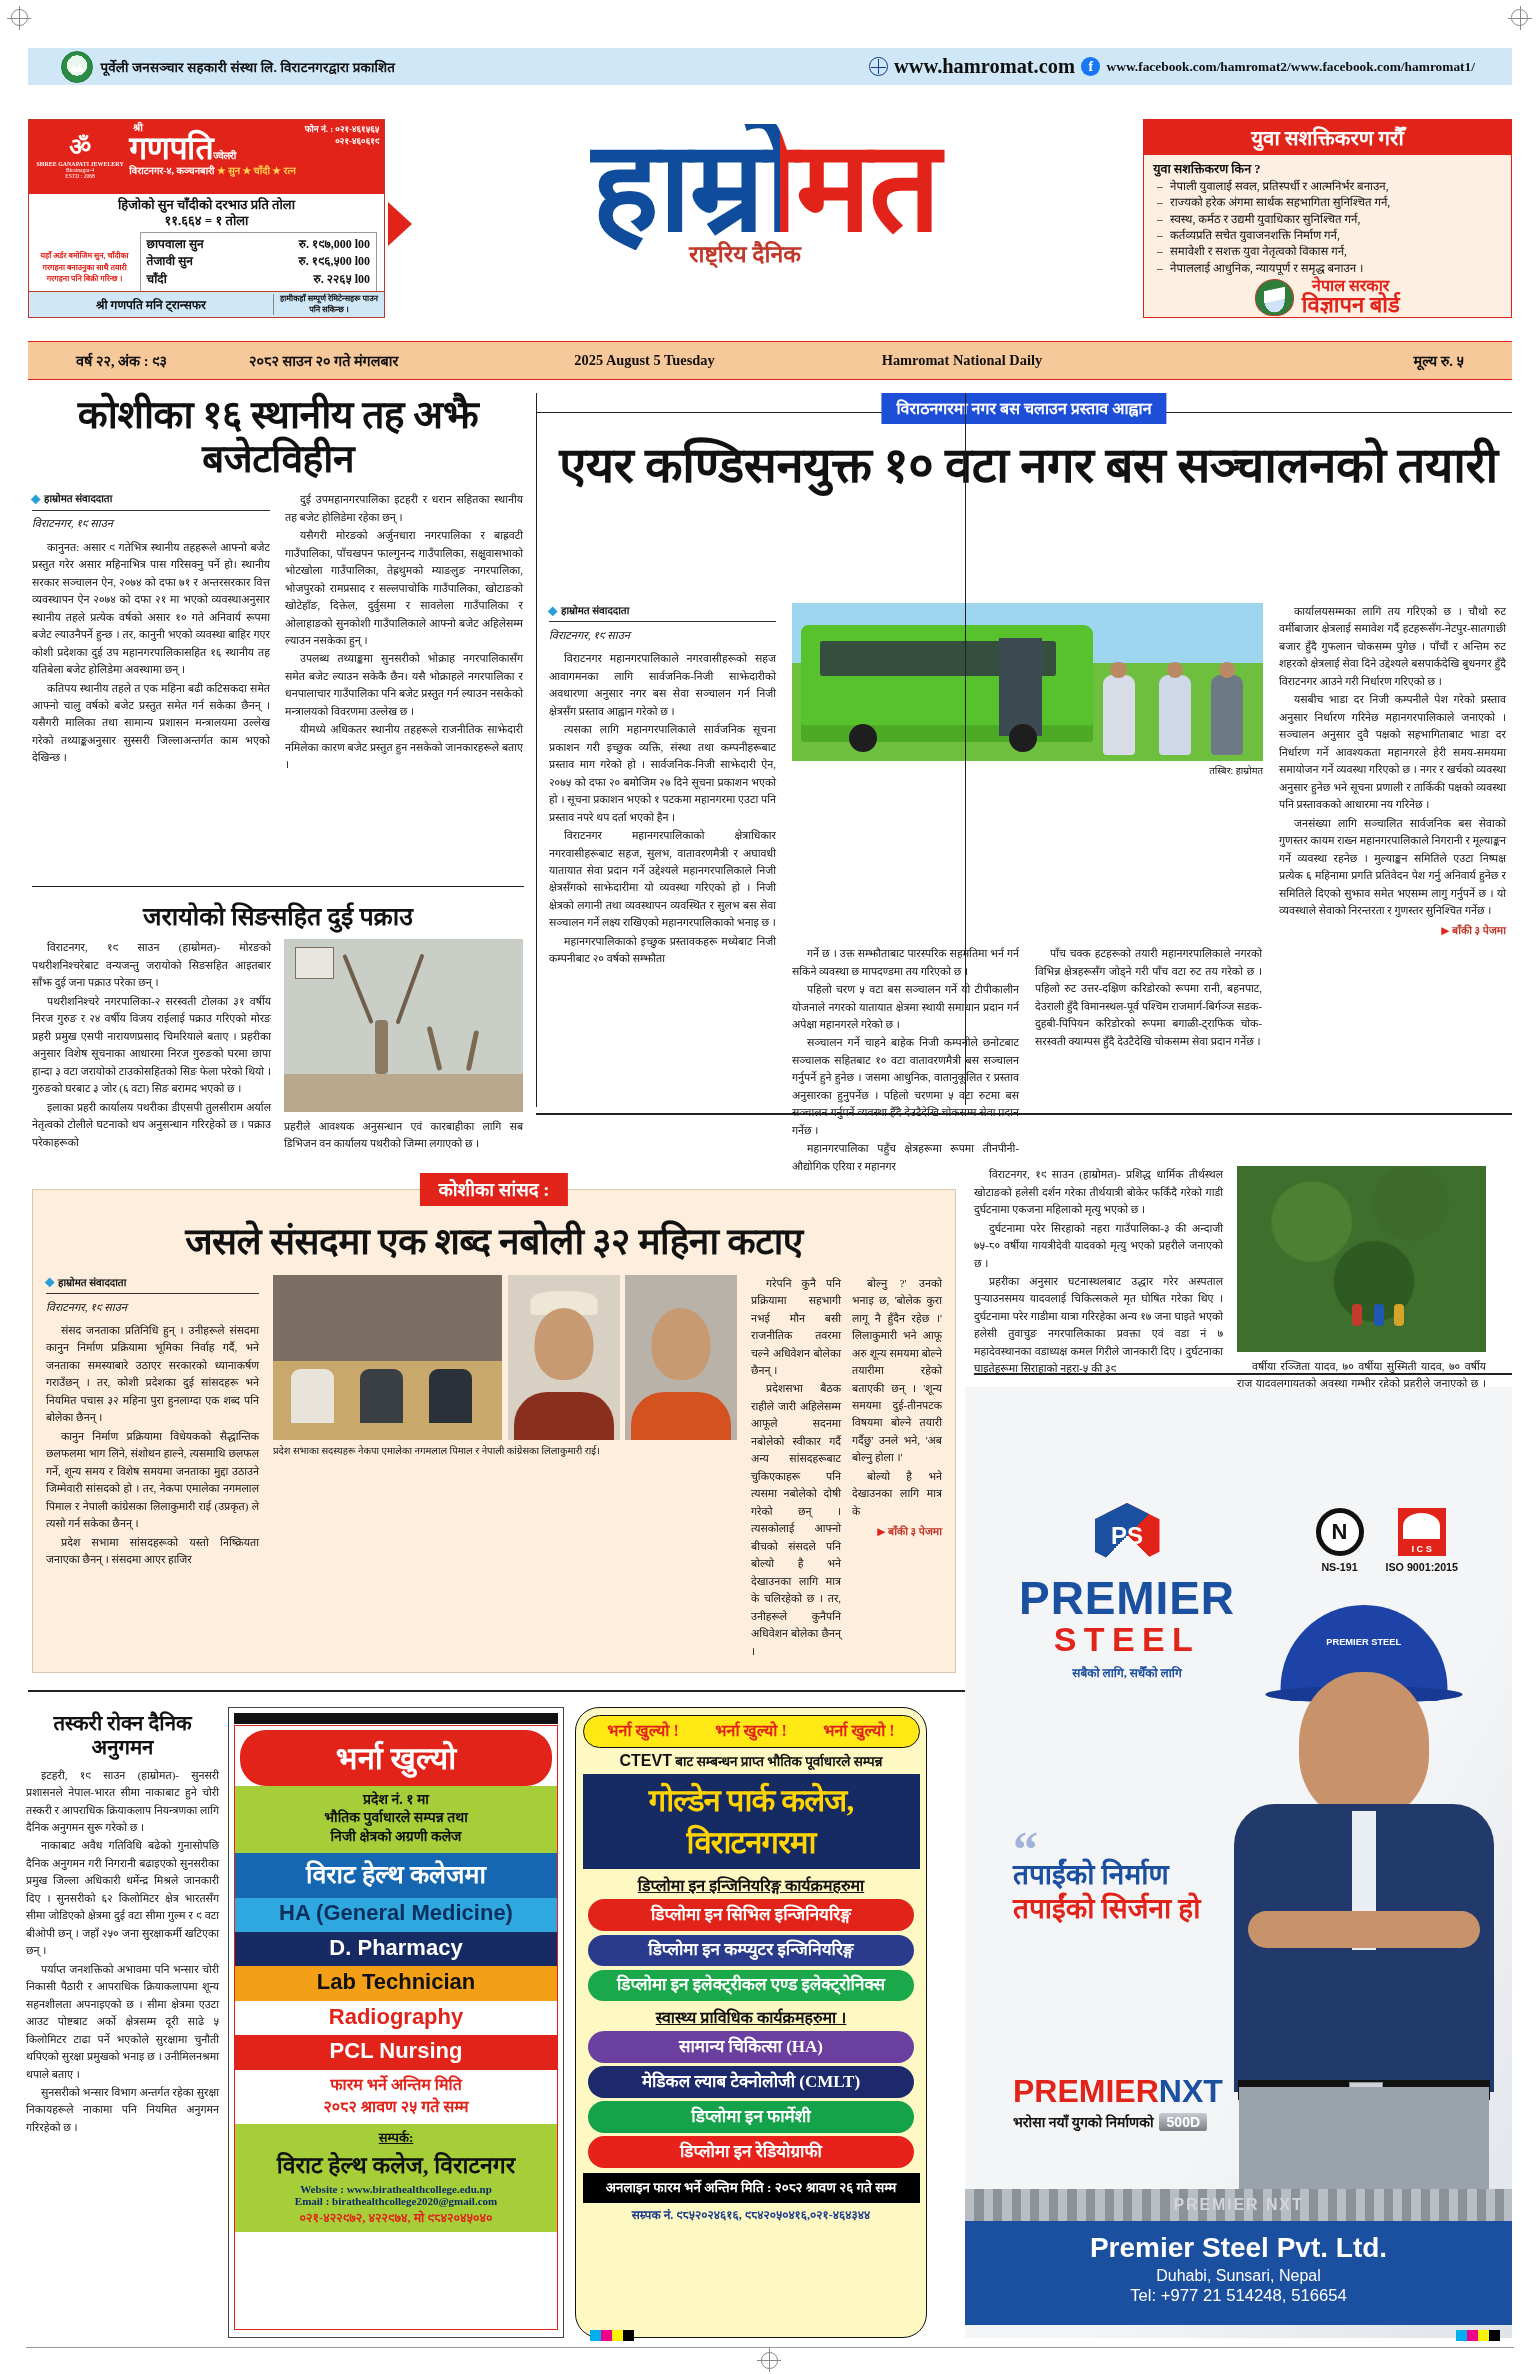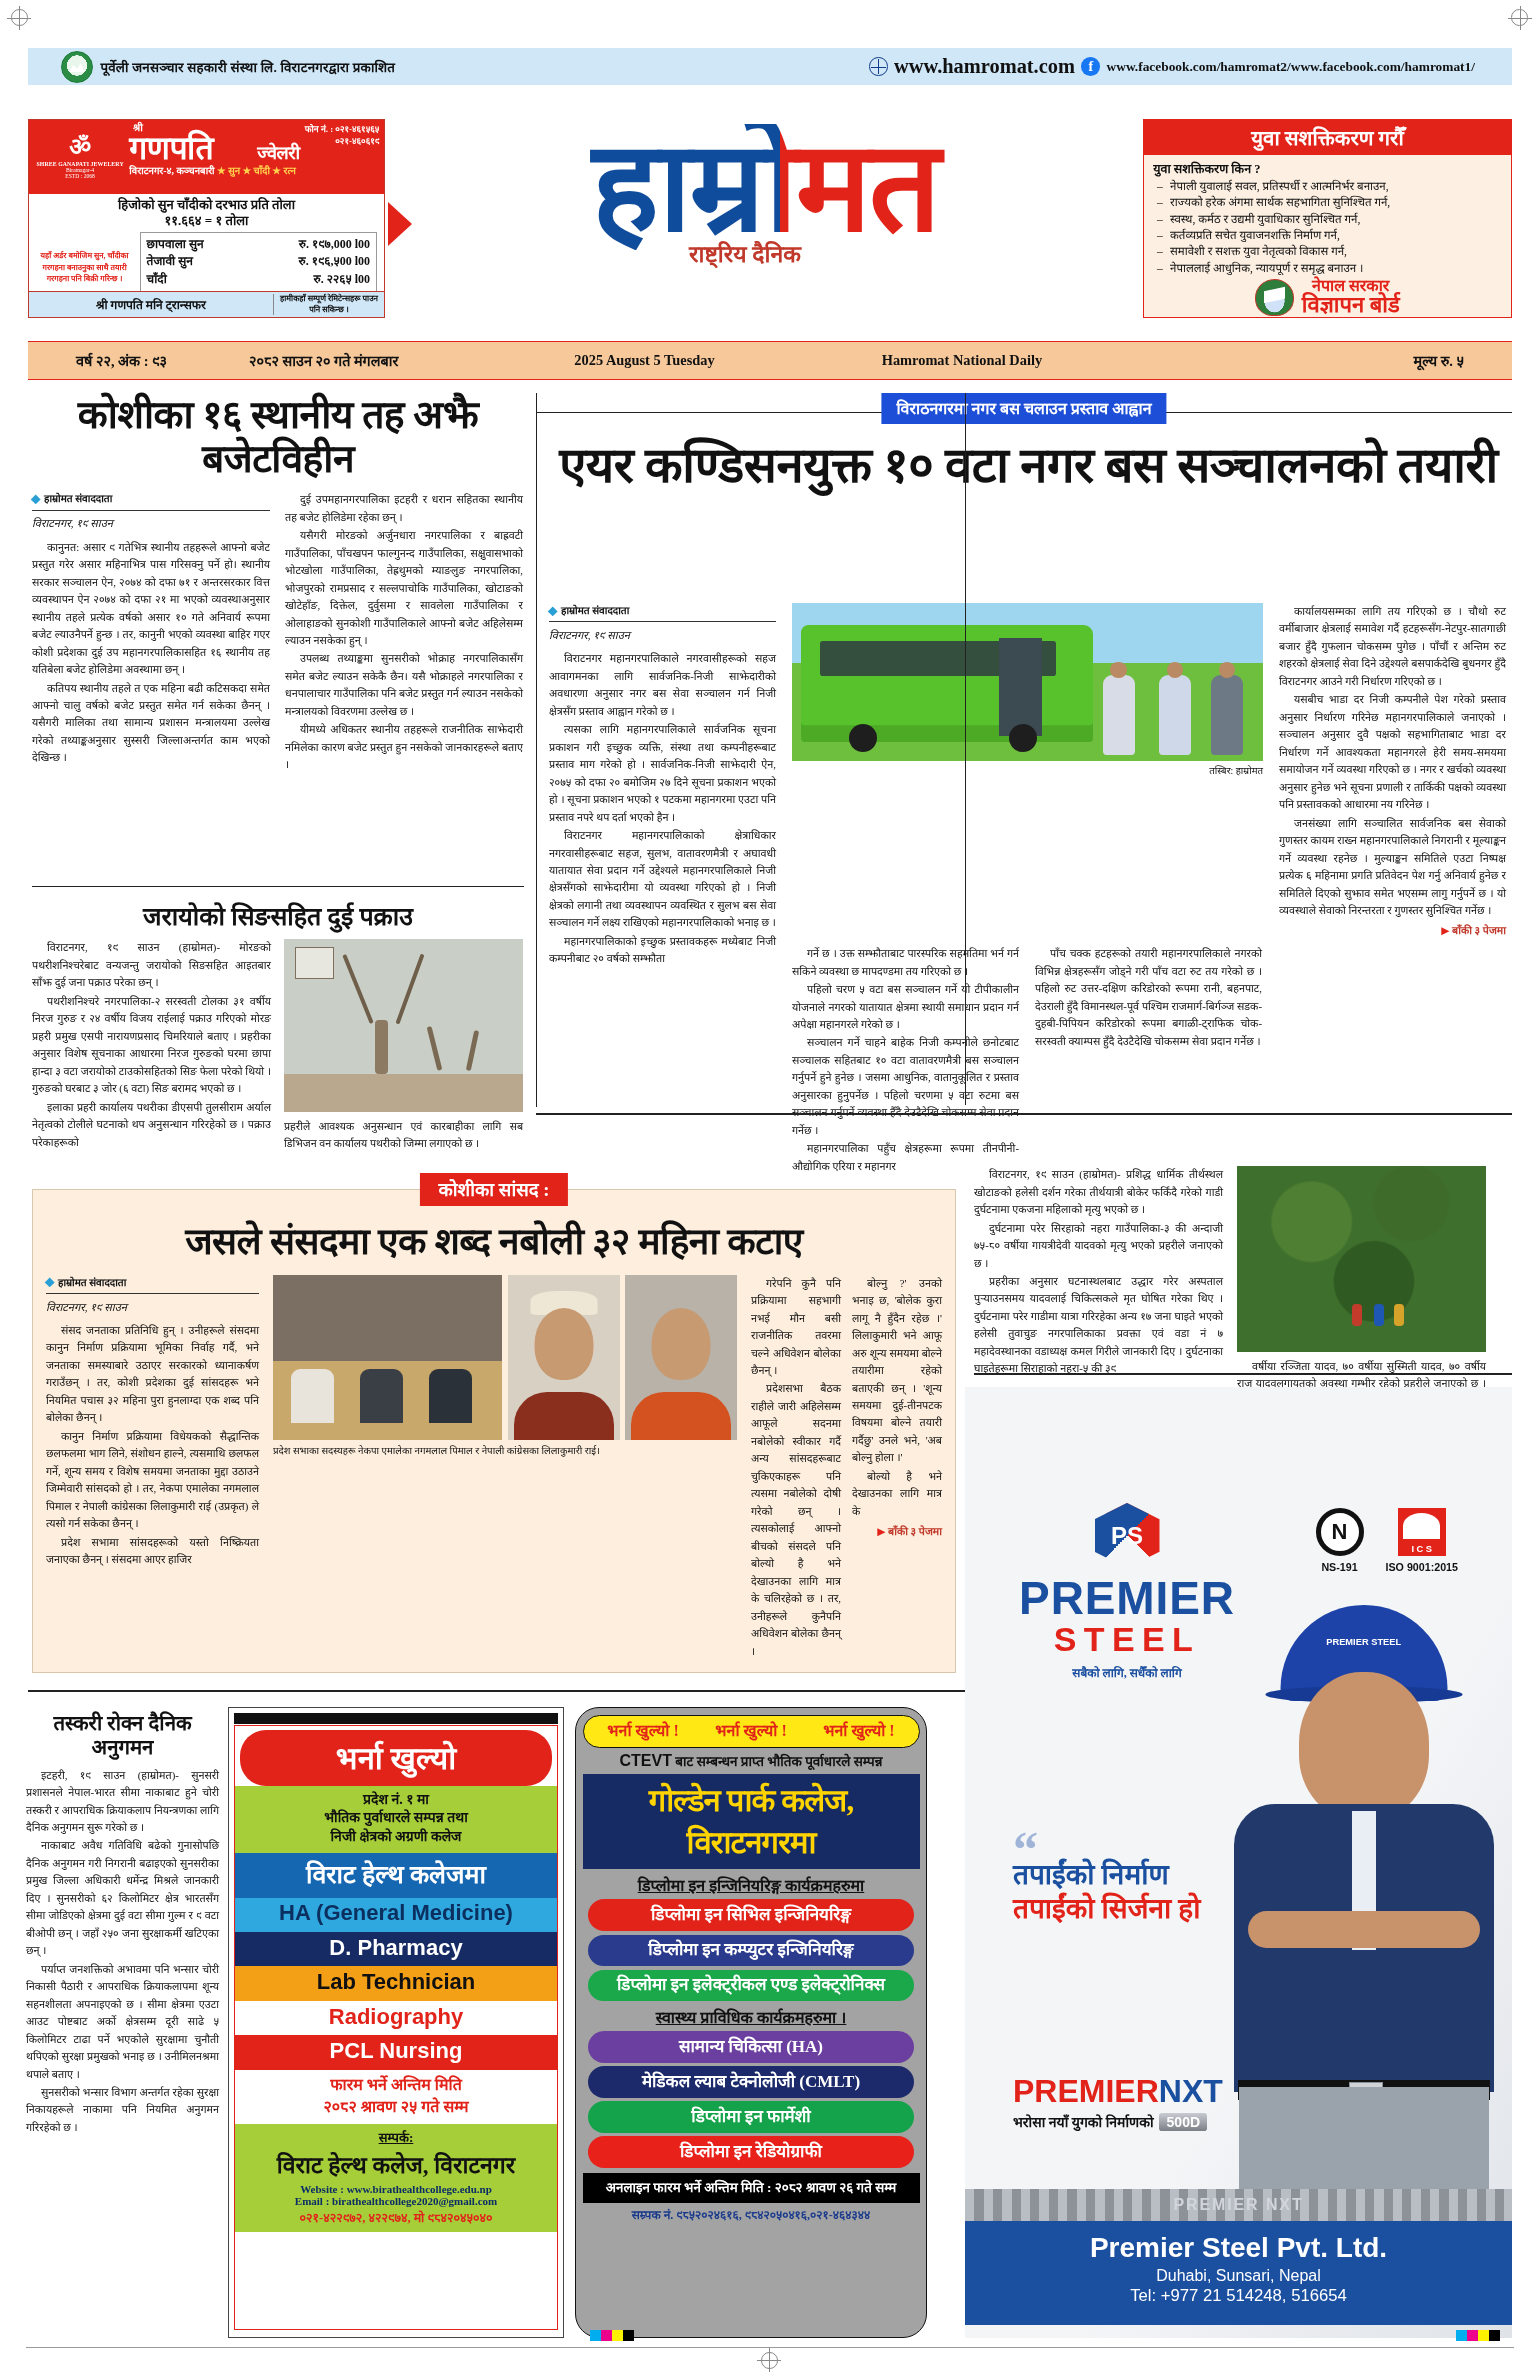--- a/index.html
+++ b/index.html
@@ -50,21 +50,21 @@
   .jewel-logo {
     width:91px; margin:4.6px 3.7px 4.6px 5.6px; background:#e2231a; color:#fff;
     display:flex; flex-direction:column; align-items:center; justify-content:center; text-align:center;
   }
   .jewel-logo .om { font-size:24px; font-weight:800; line-height:1; }
   .jewel-logo .nm { font-size:5.8px; font-weight:700; letter-spacing:0.1px; margin-top:2.8px;}
   .jewel-logo .nm2 { font-size:5.6px; }
   .jewel-mid { flex:1; padding-top:2.8px; }
   .jewel-shree { font-size:10.2px; font-weight:700; margin-left:3.7px; line-height:1;}
   .jewel-name { font-size:32px; font-weight:800; line-height:.95; letter-spacing:-0.5px; }
-  .jewel-name small { font-size:18px;margin-left:44px; }
+  .jewel-name small { font-size:10px; }
   .jewel-addr { font-size:9.7px; font-weight:700; margin-top:0.9px; }
   .jewel-addr .gold { color:#ffd34d; }
   .jewel-phone { position:absolute; right:4.6px; top:3.7px; text-align:right; font-size:8.8px; font-weight:700; line-height:1.35;}
   .jewel-rate-h { text-align:center; font-size:13px; font-weight:700; padding:2.8px 0 0; line-height:1.25;}
   .jewel-tbl { margin:2.8px 7.4px 0 111px; border:0.9px solid #999; padding:2.8px 5.6px; }
   .jrow { display:flex; justify-content:space-between; font-size:12px; font-weight:700; line-height:1.45;}
   .jleft-note { position:absolute; left:5.6px; bottom:32px; width:100px; font-size:7.8px; color:#e2231a;
                 font-weight:700; line-height:1.5; text-align:center;}
   .jewel-foot { position:absolute; left:0; right:0; bottom:0; height:26px; background:#cfe7f7;
                 display:flex; align-items:center; border-top:0.9px solid #c0392b;}
@@ -244,21 +244,21 @@
   .b-red { background:#e2231a; color:#fff; font-size:22px; font-family:"Liberation Sans",sans-serif; padding:2.8px 0 5.6px;}
   .b-lastdate { background:#fff; color:#e2231a; font-size:16px; line-height:1.34; padding:4.6px 0 6.5px; font-weight:800;}
   .b-contact { background:#a6ce39; padding:4.6px 3.7px 6.5px; text-align:center;}
   .b-contact .t1{font-size:13px;font-weight:800;text-decoration:underline;}
   .b-contact .t2{font-size:23px;font-weight:800;margin:1.9px 0 2.8px;}
   .b-contact .t3{font-size:11px;font-weight:700;font-family:"Liberation Serif",serif;color:#0a2d66;}
   .b-contact .t4{font-size:12.5px;font-weight:800;color:#e2231a;margin-top:1.9px;}
 
   
   .gp-ad { position:absolute; left:575px; top:1707px; width:352px; height:631px;
-           border:1.9px solid #111; border-radius:24px; background:#a3a3a3; padding:6.5px;}
+           border:1.9px solid #111; border-radius:24px; background:#fef9c3; padding:6.5px;}
   .gp-yellow { background:#ffe814; border:1.9px solid #111; border-radius:20.4px; display:flex; justify-content:space-around;
                padding:3.7px 5.6px 5.6px; }
   .gp-yellow span{ color:#e2231a; font-size:16px; font-weight:800;}
   .gp-ctevt { text-align:center; font-size:13.5px; font-weight:700; padding:4.6px 0 3.7px;}
   .gp-ctevt b{font-family:"Liberation Sans",sans-serif;font-size:16px;}
   .gp-name { background:#162a63; text-align:center; padding:3.7px 0 7.4px;}
   .gp-name span{ font-size:31px; font-weight:800; color:#ffd400; letter-spacing:-0.9px;}
   .gp-sec { text-align:center; font-size:16px; font-weight:700; text-decoration:underline; margin:4.6px 0 3.7px;}
   .gp-pill { border-radius:20.4px; text-align:center; font-size:17px; font-weight:800; color:#fff;
              padding:2.8px 0 5.6px; margin:3.7px 5.6px; }

